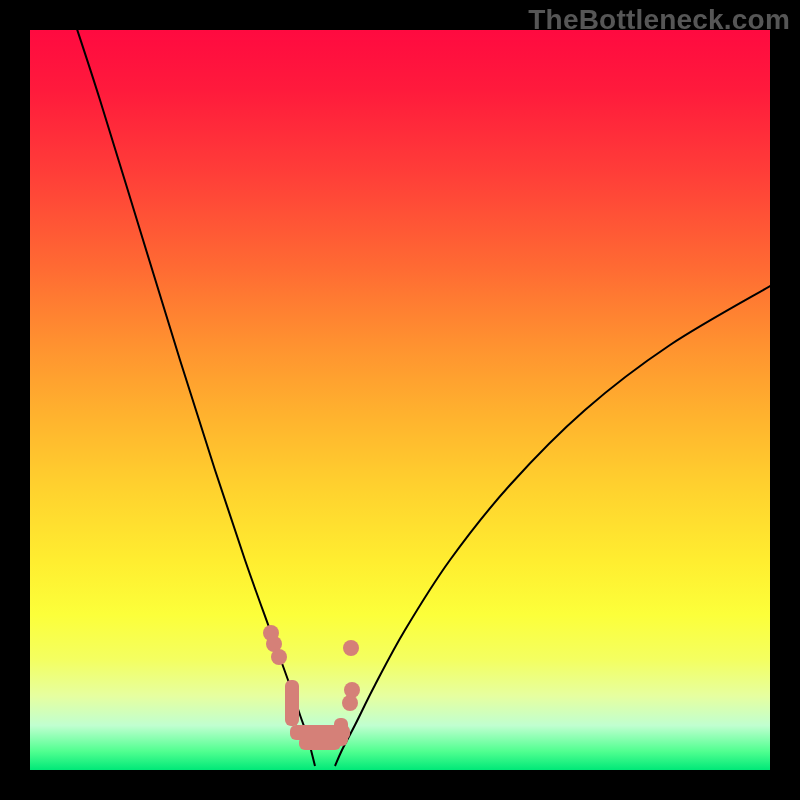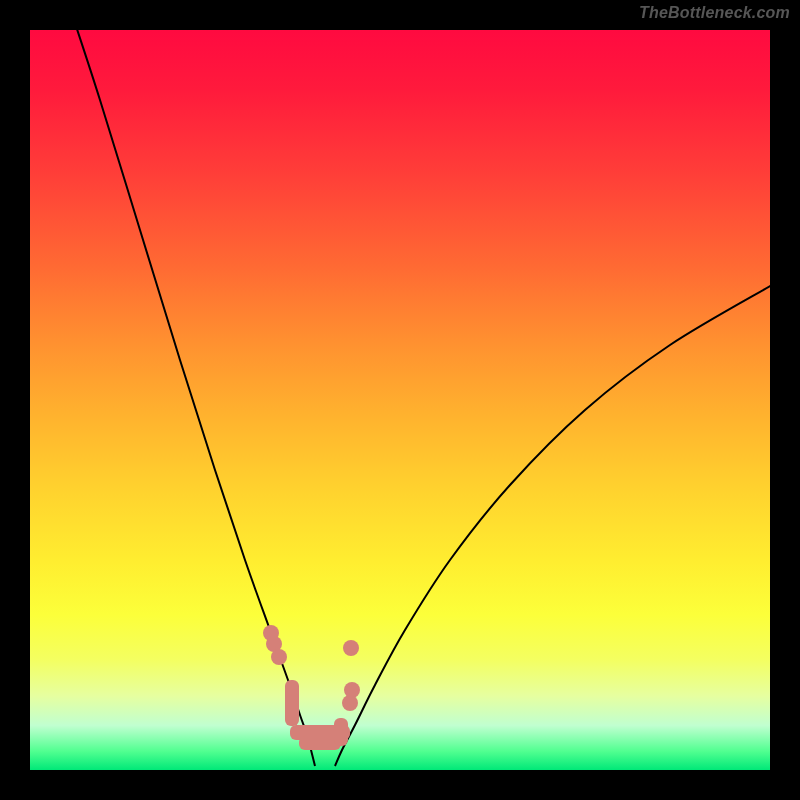--- a/index.html
+++ b/index.html
@@ -39,25 +39,24 @@
       #c0ffd0 94%,
       #50ff90 97.5%,
       #00e878 100%
     );
   }
   .watermark {
     position: absolute;
     top: 4px;
     right: 10px;
     font-family: Arial, Helvetica, sans-serif;
-    font-size: 16px;
+    font-size: 28px;
     font-weight: bold;
     color: #565656;
     letter-spacing: 0.2px;
-    font-style: italic;
   }
   svg.curves {
     position: absolute;
     left: 0;
     top: 0;
     width: 740px;
     height: 740px;
   }
   .curve {
     fill: none;

